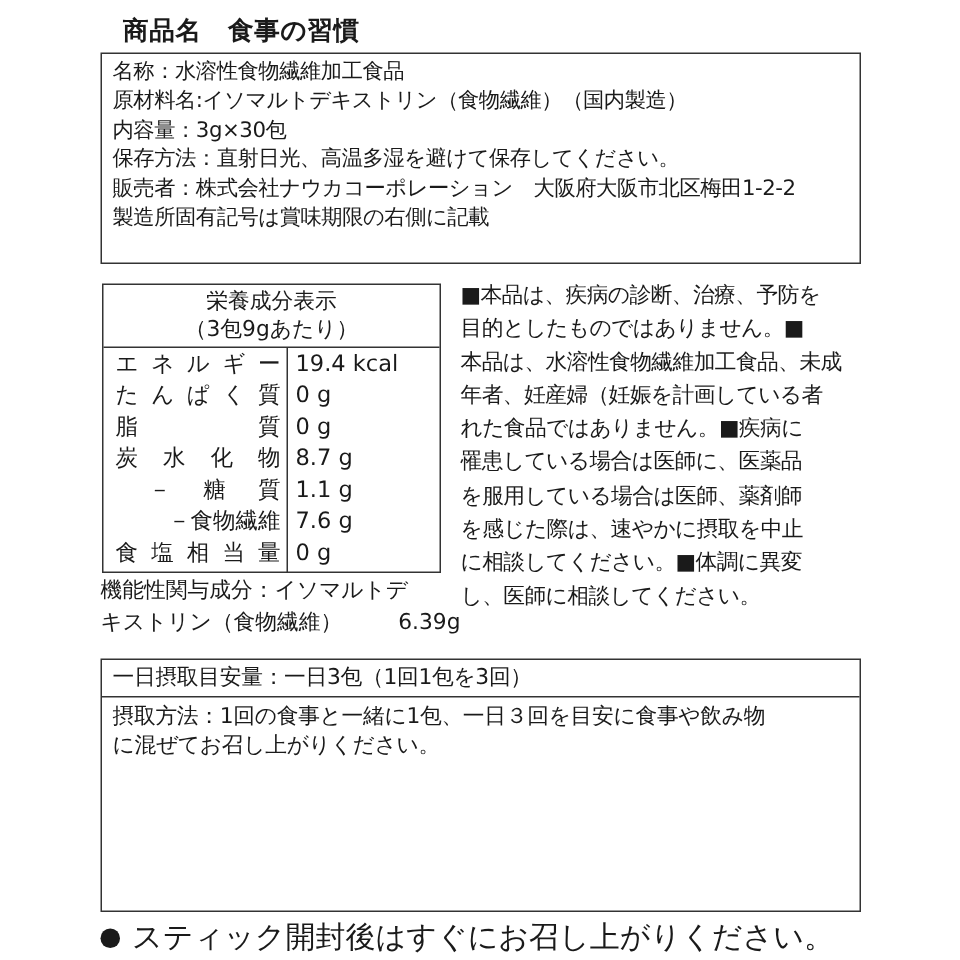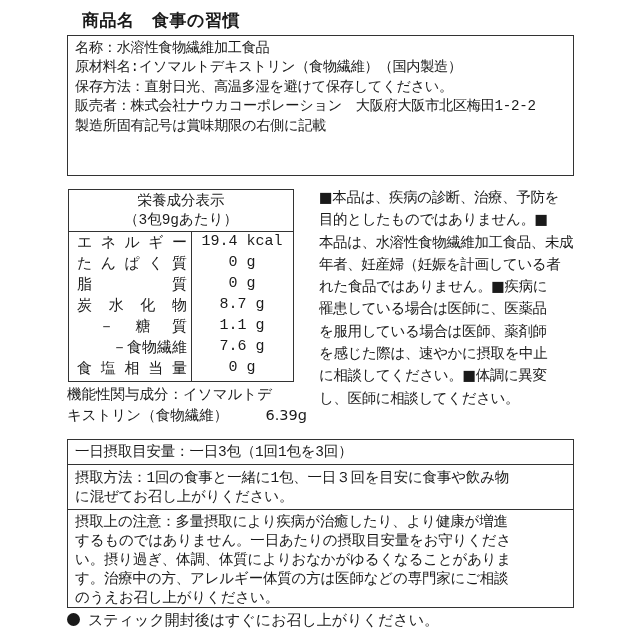--- a/index.html
+++ b/index.html
@@ -1,55 +1,56 @@
 <!DOCTYPE html>
 <html><head>
   <meta charset="utf-8">
   <style>
     html, body { margin:0; padding:0; background:#ffffff; }
     body { width:640px; height:640px; position:relative; overflow:hidden;
            font-family:"DejaVu Sans", "Liberation Sans", sans-serif; color:#1a1a1a; }
     .abs { position:absolute; }
     .title { left:82px; top:9px; font-size:17px; font-weight:bold; letter-spacing:0.5px; white-space:pre; }
-    .box { border:1.5px solid #333; box-sizing:border-box;font-family:Liberation Mono, monospace; }
+    .box { border:1.5px solid #333; box-sizing:border-box; }
     .info-box { left:67px; top:35px; width:507px; height:141px; padding:3px 6px 0 7px; }
     .info-line { font-size:14.2px; line-height:19.4px; white-space:nowrap; letter-spacing:-0.3px; }
 
     .nut-table { left:68px; top:189px; width:226px; height:193px; }
     .nut-head { height:42px; border-bottom:1.5px solid #333; text-align:center; font-size:14.5px; line-height:19px; padding-top:2px; box-sizing:border-box; }
     .nut-body { position:relative; height:150px; }
     .nut-divider { position:absolute; left:122px; top:0; bottom:0; border-left:1.5px solid #333; }
     .nut-row { position:absolute; left:0; width:224px; height:22px; font-size:15px; }
     .nut-name { position:absolute; left:8px; width:110px; display:flex; justify-content:space-between; }
     .nut-name.indent1 { left:30px; width:88px; }
     .nut-name.indent2 { left:30px; width:88px; justify-content:flex-end; }
-    .nut-val { position:absolute; left:128px; width:90px; text-align:center; white-space:pre; }
+    .nut-val { position:absolute; left:128px; width:90px; text-align:left; white-space:pre; }
     .func { left:67px; top:384px; font-size:14.5px; line-height:21px; width:240px; }
     .func-line2 { display:flex; justify-content:space-between; }
 
-    .notice { left:307px; top:186px; width:270px; font-size:14.5px; line-height:22.3px; letter-spacing:-0.4px;margin-left:12px; }
+    .notice { left:307px; top:186px; width:270px; font-size:14.5px; line-height:22.3px; letter-spacing:-0.4px; }
     .notice-line { white-space:nowrap; }
 
     .usage-box { left:67px; top:439px; width:507px; height:169px; }
     .usage-sec { border-bottom:1.5px solid #333; padding:1px 7px 0 7px; font-size:14.5px; line-height:19px; white-space:nowrap; letter-spacing:-0.2px; }
     .usage-sec:last-child { border-bottom:none; }
     .sec1 { height:25px; box-sizing:border-box; padding-top:3px; }
     .sec2 { height:45px; box-sizing:border-box; padding-top:4px; }
     .sec3 { padding-top:3px; }
-    .footer { left:67px; top:611px; font-size:15px; white-space:nowrap; }
+    .footer { left:67px; top:611px; font-size:20px; white-space:nowrap; }
     .bullet { display:inline-block; width:13px; height:13px; border-radius:50%; background:#1a1a1a; margin-right:8px; vertical-align:-1px; }
   </style>
 </head>
 <body>
 
 <div class="abs title">商品名　食事の習慣</div>
 
 <div class="abs box info-box">
   <div class="info-line">名称：水溶性食物繊維加工食品</div>
   <div class="info-line">原材料名:イソマルトデキストリン（食物繊維）（国内製造）</div>
+  <div class="info-line">内容量：3g×30包</div>
   <div class="info-line">保存方法：直射日光、高温多湿を避けて保存してください。</div>
   <div class="info-line">販売者：株式会社ナウカコーポレーション　大阪府大阪市北区梅田1-2-2</div>
   <div class="info-line">製造所固有記号は賞味期限の右側に記載</div>
 </div>
 
 <div class="abs box nut-table">
   <div class="nut-head">
     <div>栄養成分表示</div>
     <div>（3包9gあたり）</div>
   </div>
@@ -139,24 +140,17 @@
 </div>
 
 <div class="abs box usage-box">
   <div class="usage-sec sec1">
     <div>一日摂取目安量：一日3包（1回1包を3回）</div>
   </div>
   <div class="usage-sec sec2">
     <div>摂取方法：1回の食事と一緒に1包、一日３回を目安に食事や飲み物</div>
     <div>に混ぜてお召し上がりください。</div>
   </div>
-  <div class="usage-sec sec3">
-    <div>摂取上の注意：多量摂取により疾病が治癒したり、より健康が増進</div>
-    <div>するものではありません。一日あたりの摂取目安量をお守りくださ</div>
-    <div>い。摂り過ぎ、体調、体質によりおなかがゆるくなることがありま</div>
-    <div>す。治療中の方、アレルギー体質の方は医師などの専門家にご相談</div>
-    <div>のうえお召し上がりください。</div>
-  </div>
 </div>
 
 <div class="abs footer">
   <span class="bullet"></span><span>スティック開封後はすぐにお召し上がりください。</span>
 </div>
 
 </body></html>

